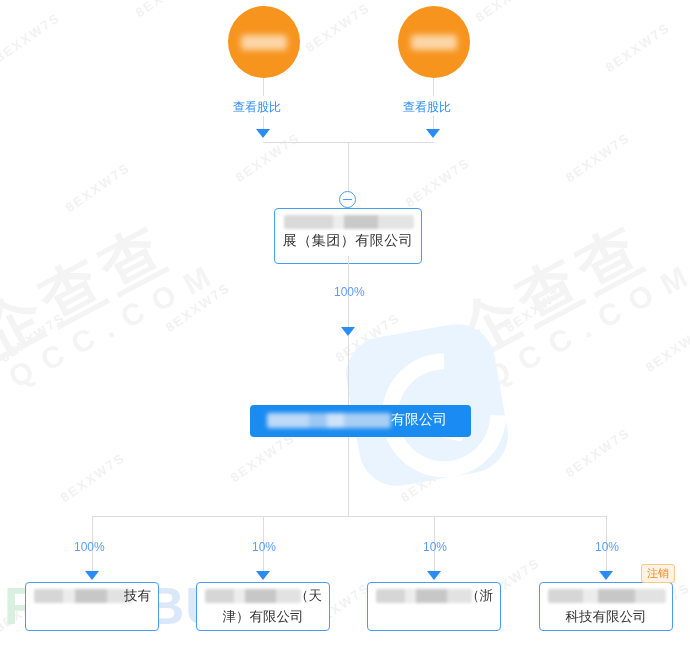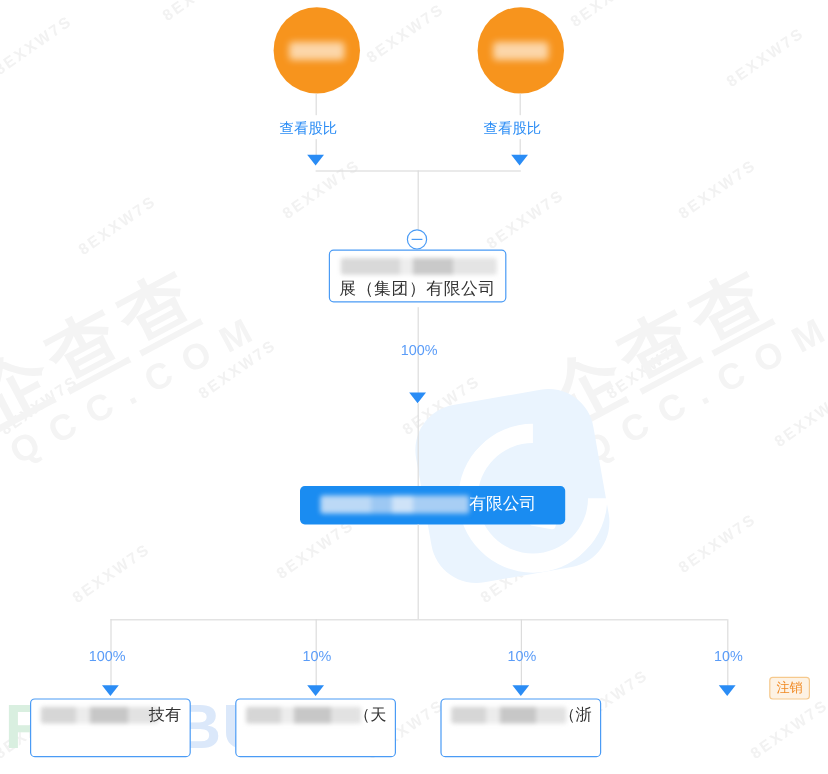--- a/index.html
+++ b/index.html
@@ -117,21 +117,21 @@
     font-size: 12px;
     color: #2a8cf5;
     white-space: nowrap;
     cursor: pointer;
   }
 
   
   .parent-node {
     position: absolute;
     left: 274px; top: 208px;
-    width: 148px; height: 44px;
+    width: 148px; height: 56px;
     border: 1px solid #4a9bf5;
     border-radius: 4px;
     background: #ffffff;
     cursor: pointer;
     overflow: hidden;
   }
   .parent-node .redact {
     position: absolute;
     left: 9px; top: 6px;
     width: 130px; height: 14px;
@@ -346,22 +346,28 @@
   <div class="arrow" style="left:599px; top:571px;"></div>
 
   <div class="child-node" style="left:25px;">
     <div class="redact" style="left:8px; width:98px;"></div>
     <div class="l1">技有</div>
   </div>
 
   <div class="child-node" style="left:196px;">
     <div class="redact" style="left:8px; width:96px;"></div>
     <div class="l1">（天</div>
+    <div class="l2">津）有限公司</div>
   </div>
 
   <div class="child-node" style="left:367px;">
     <div class="redact" style="left:8px; width:96px;"></div>
     <div class="l1">（浙</div>
   </div>
 
+  <div class="child-node" style="left:539px;">
+    <div class="redact" style="left:8px; width:118px;"></div>
+    <div class="l1 center"></div>
+    <div class="l2">科技有限公司</div>
+  </div>
   <div class="status-badge" style="left:641px; top:564px;">注销</div>
 
 </div>
 
 </body></html>

